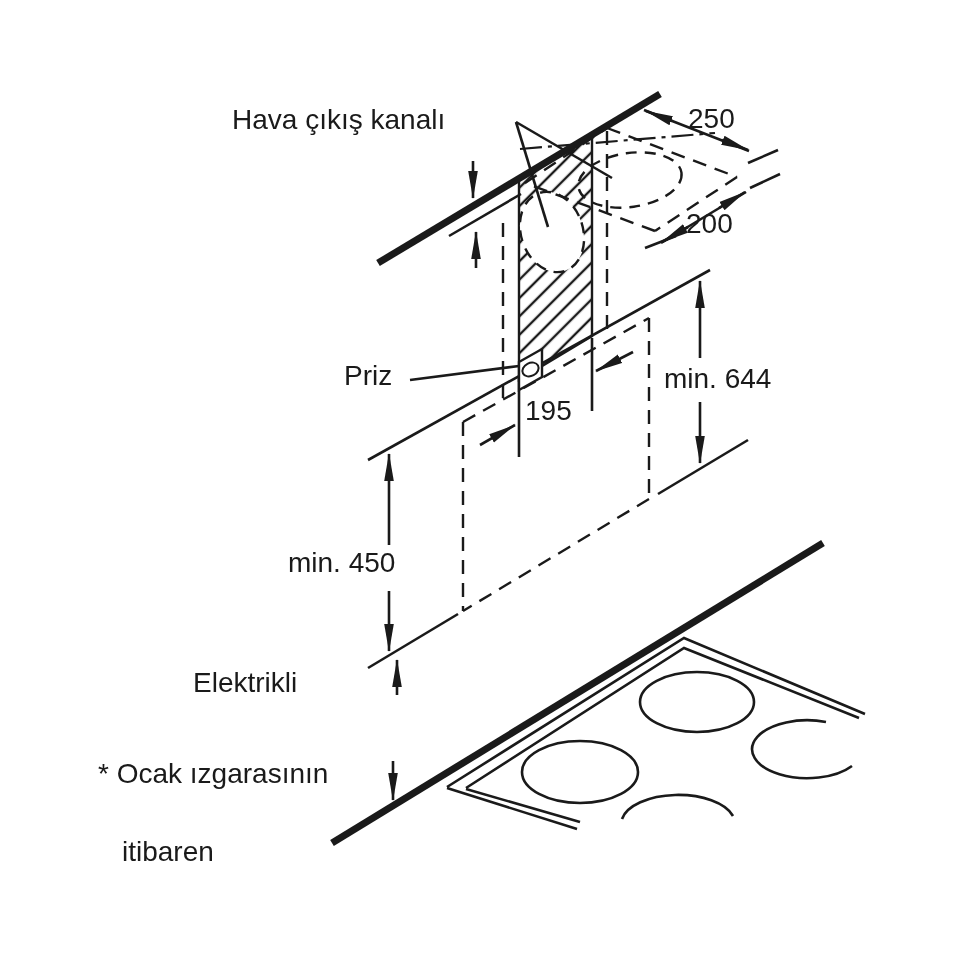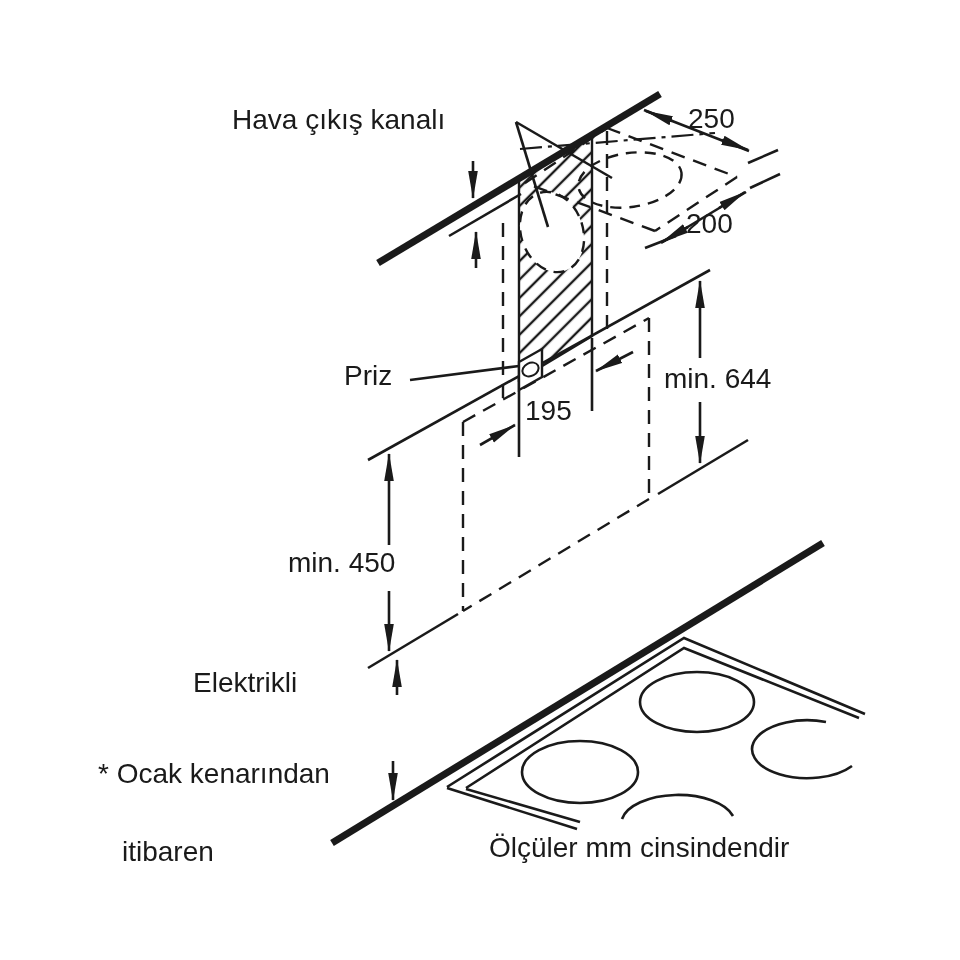--- a/index.html
+++ b/index.html
@@ -114,17 +114,16 @@
   </svg>
 
   <div class="lbl" style="left:232px;top:105px;">Hava çıkış kanalı</div>
   <div class="lbl" style="left:688px;top:104px;">250</div>
   <div class="lbl" style="left:686px;top:209px;">200</div>
   <div class="lbl" style="left:344px;top:361px;">Priz</div>
   <div class="lbl" style="left:525px;top:396px;">195</div>
   <div class="lbl" style="left:664px;top:364px;">min. 644</div>
   <div class="lbl" style="left:288px;top:524px;margin-top:24px;">min. 450</div>
   <div class="lbl" style="left:193px;top:637px;margin-top:31px;">Elektrikli</div>
-  <div class="lbl" style="left:98px;top:759px;">* Ocak kenarından</div>
+  <div class="lbl" style="left:98px;top:759px;">* Ocak ızgarasının</div>
   <div class="lbl" style="left:122px;top:837px;">itibaren</div>
-  <div class="lbl" style="left:489px;top:833px;">Ölçüler mm cinsindendir</div>
 
 </div>
 
 </body></html>

